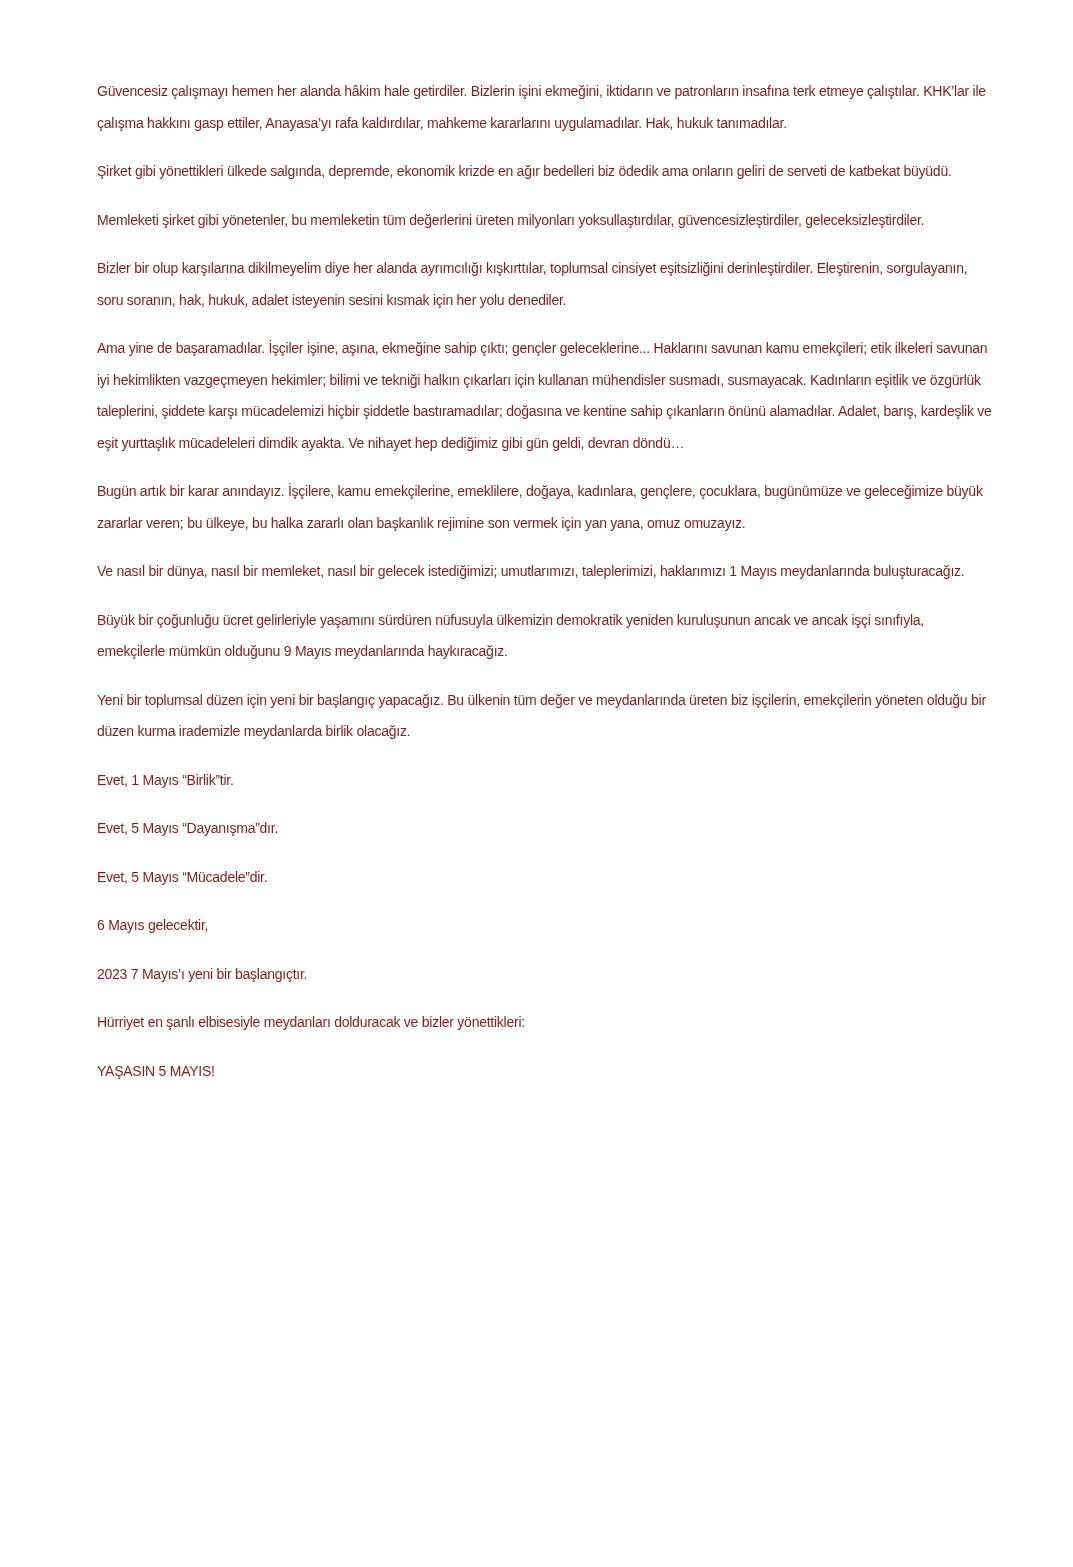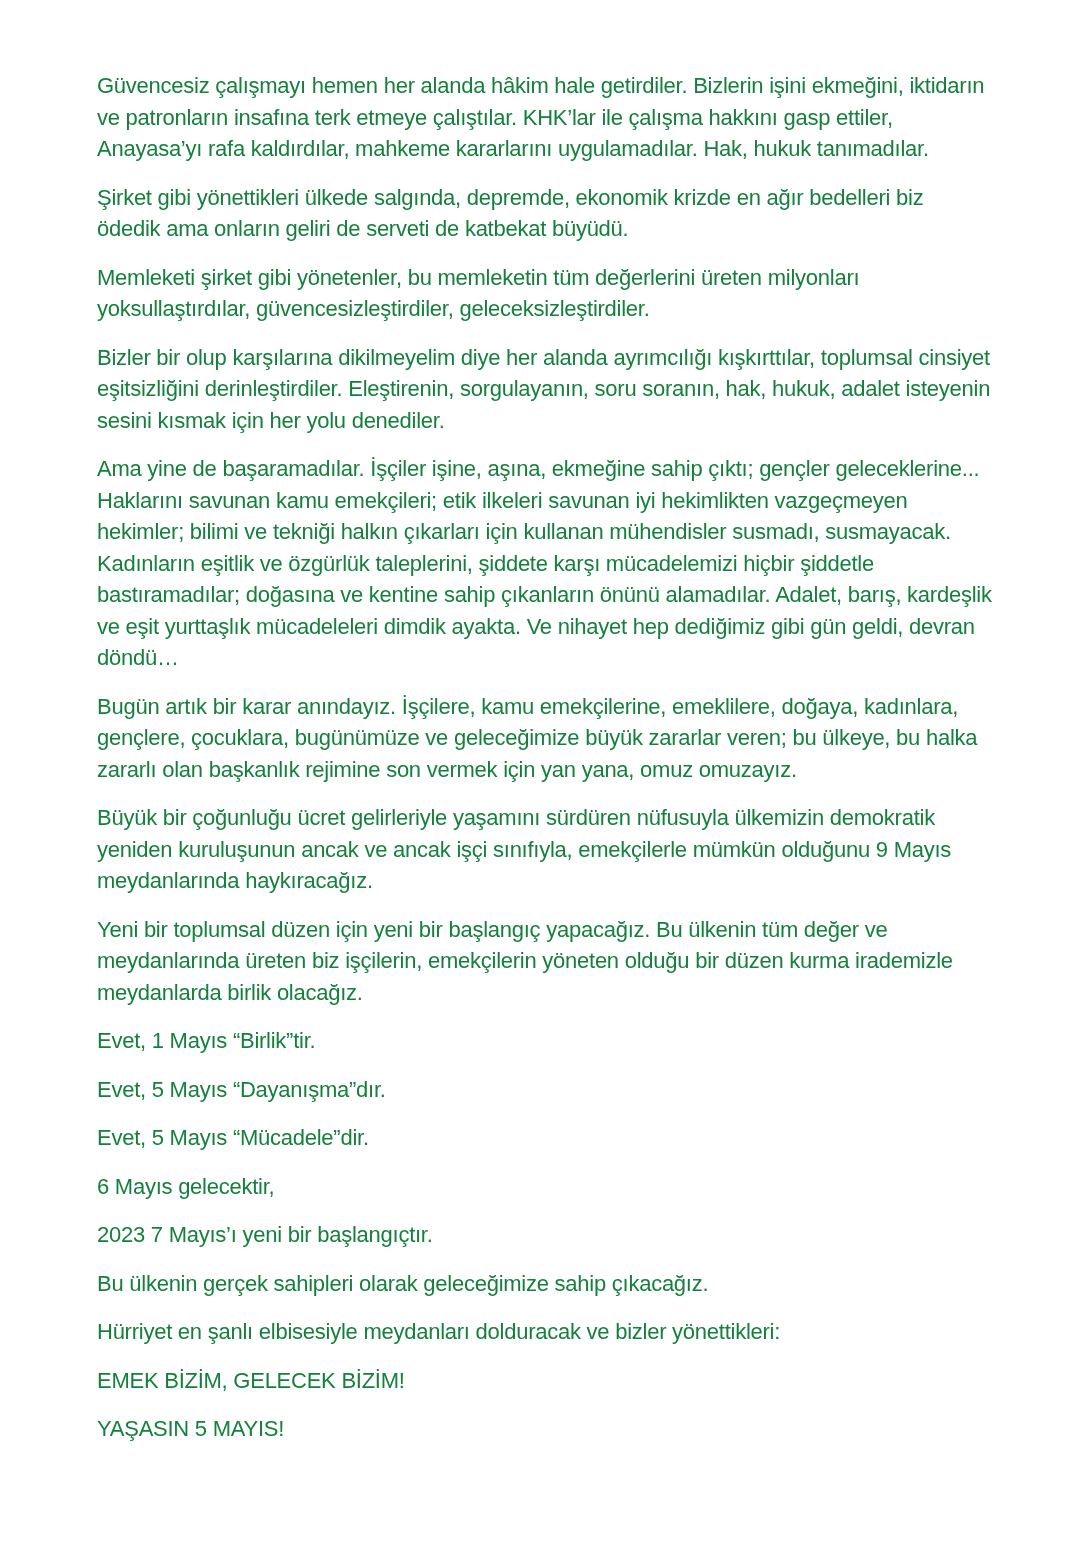--- a/index.html
+++ b/index.html
@@ -11,51 +11,50 @@
   .page {
     position: relative;
     width: 1073px;
     height: 1567px;
     background: #ffffff;
     overflow: hidden;
     box-sizing: border-box;
   }
   .doc-content {
     position: absolute;
-    top: 70px;
+    top: 76px;
     left: 97px;
     width: 895px;
     font-family: "Liberation Sans", "DejaVu Sans", sans-serif;
-    font-size: 22px;
+    font-size: 14px;
     line-height: 31.5px;
     letter-spacing: -0.25px;
-    color: #15803d;
+    color: #7f1d1d;
     text-align: left;
   }
   .doc-content p {
     margin: 0 0 17px 0;
     padding: 0;
   }
 </style>
 </head>
 <body>
 
 <div class="page">
   <div class="doc-content">
     <p>Güvencesiz çalışmayı hemen her alanda hâkim hale getirdiler. Bizlerin işini ekmeğini, iktidarın ve patronların insafına terk etmeye çalıştılar. KHK’lar ile çalışma hakkını gasp ettiler, Anayasa’yı rafa kaldırdılar, mahkeme kararlarını uygulamadılar. Hak, hukuk tanımadılar.</p>
     <p>Şirket gibi yönettikleri ülkede salgında, depremde, ekonomik krizde en ağır bedelleri biz ödedik ama onların geliri de serveti de katbekat büyüdü.</p>
     <p>Memleketi şirket gibi yönetenler, bu memleketin tüm değerlerini üreten milyonları yoksullaştırdılar, güvencesizleştirdiler, geleceksizleştirdiler.</p>
     <p>Bizler bir olup karşılarına dikilmeyelim diye her alanda ayrımcılığı kışkırttılar, toplumsal cinsiyet eşitsizliğini derinleştirdiler. Eleştirenin, sorgulayanın, soru soranın, hak, hukuk, adalet isteyenin sesini kısmak için her yolu denediler.</p>
     <p>Ama yine de başaramadılar. İşçiler işine, aşına, ekmeğine sahip çıktı; gençler geleceklerine... Haklarını savunan kamu emekçileri; etik ilkeleri savunan iyi hekimlikten vazgeçmeyen hekimler; bilimi ve tekniği halkın çıkarları için kullanan mühendisler susmadı, susmayacak. Kadınların eşitlik ve özgürlük taleplerini, şiddete karşı mücadelemizi hiçbir şiddetle bastıramadılar; doğasına ve kentine sahip çıkanların önünü alamadılar. Adalet, barış, kardeşlik ve eşit yurttaşlık mücadeleleri dimdik ayakta. Ve nihayet hep dediğimiz gibi gün geldi, devran döndü…</p>
     <p>Bugün artık bir karar anındayız. İşçilere, kamu emekçilerine, emeklilere, doğaya, kadınlara, gençlere, çocuklara, bugünümüze ve geleceğimize büyük zararlar veren; bu ülkeye, bu halka zararlı olan başkanlık rejimine son vermek için yan yana, omuz omuzayız.</p>
+    <p>Ve nasıl bir dünya, nasıl bir memleket, nasıl bir gelecek istediğimizi; umutlarımızı, taleplerimizi, haklarımızı 1 Mayıs meydanlarında buluşturacağız.</p>
     <p>Büyük bir çoğunluğu ücret gelirleriyle yaşamını sürdüren nüfusuyla ülkemizin demokratik yeniden kuruluşunun ancak ve ancak işçi sınıfıyla, emekçilerle mümkün olduğunu 9 Mayıs meydanlarında haykıracağız.</p>
     <p>Yeni bir toplumsal düzen için yeni bir başlangıç yapacağız. Bu ülkenin tüm değer ve meydanlarında üreten biz işçilerin, emekçilerin yöneten olduğu bir düzen kurma irademizle meydanlarda birlik olacağız.</p>
     <p>Evet, 1 Mayıs “Birlik”tir.</p>
     <p>Evet, 5 Mayıs “Dayanışma”dır.</p>
     <p>Evet, 5 Mayıs “Mücadele”dir.</p>
     <p>6 Mayıs gelecektir,</p>
     <p>2023 7 Mayıs’ı yeni bir başlangıçtır.</p>
-    <p>Bu ülkenin gerçek sahipleri olarak geleceğimize sahip çıkacağız.</p>
     <p>Hürriyet en şanlı elbisesiyle meydanları dolduracak ve bizler yönettikleri:</p>
-    <p>EMEK BİZİM, GELECEK BİZİM!</p>
     <p>YAŞASIN 5 MAYIS!</p>
   </div>
 </div>
 
 </body></html>

